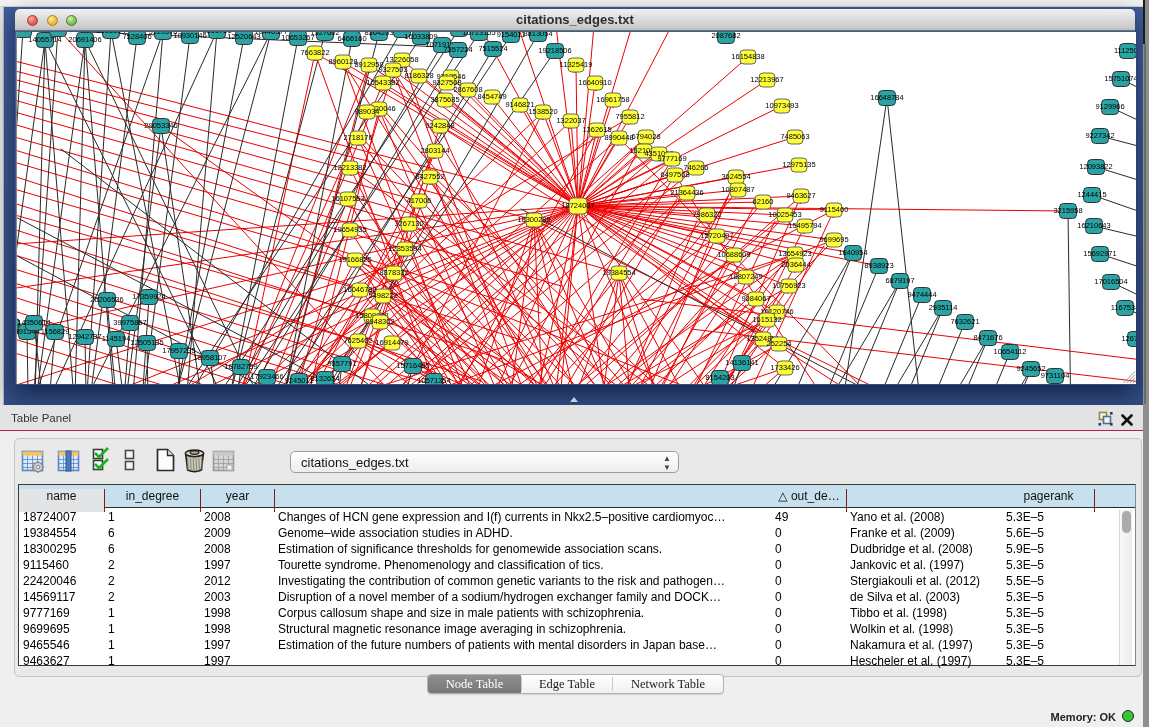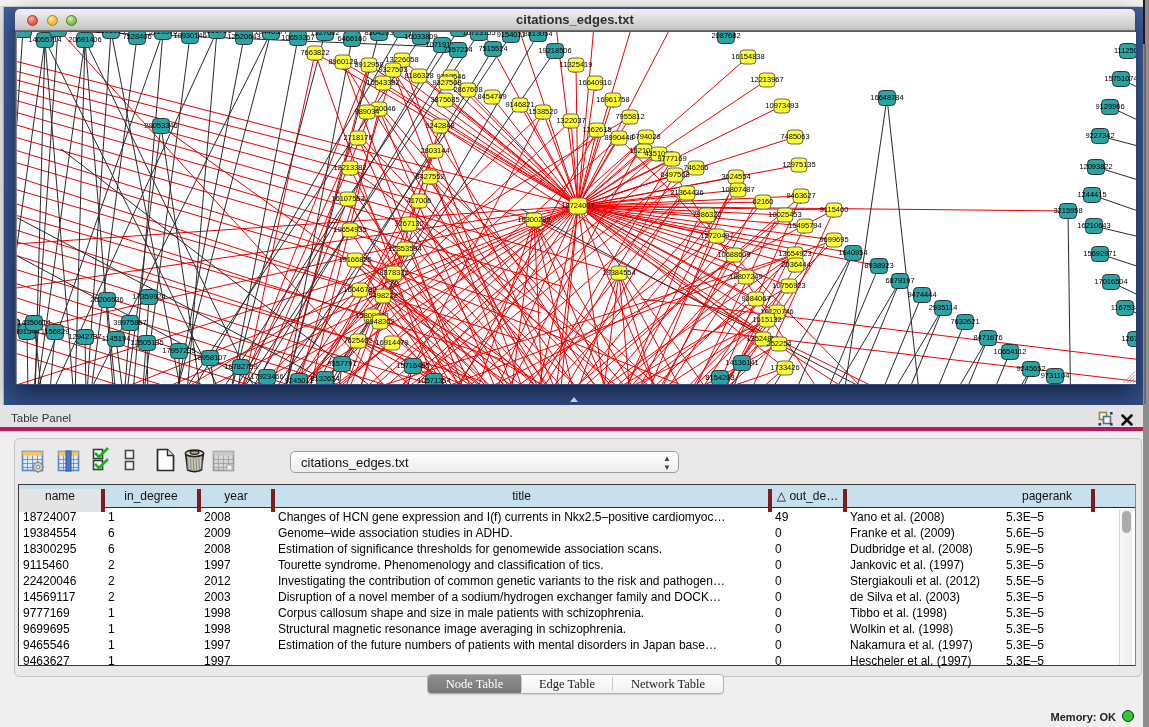--- a/index.html
+++ b/index.html
@@ -17,38 +17,38 @@
   background:linear-gradient(#f1f1f1, #cbcbcb 85%, #bfbfbf); border-bottom:1px solid #6f6f6f; }
 #title { position:absolute; left:0; right:0; top:3px; text-align:center; font-size:13px; font-weight:bold; color:#2e2e2e; }
 .tl { position:absolute; top:5.5px; width:11px; height:11px; border-radius:50%; }
 .tl.r { left:12px; background:radial-gradient(circle at 35% 30%, #ffb3ad, #ec6b60 45%, #d33a30); border:0.5px solid #a33; }
 .tl.y { left:32px; background:radial-gradient(circle at 35% 30%, #ffe9b0, #f5bf4f 45%, #dd9a28); border:0.5px solid #a80; }
 .tl.g { left:51px; background:radial-gradient(circle at 35% 30%, #d2f5c3, #8ecc62 45%, #5ba83a); border:0.5px solid #572;}
 #graph { position:absolute; left:1px; top:23px; width:1119px; height:352px; background:#fff; border-left:1px solid #888; border-right:1px solid #888;}
 #caret { position:absolute; left:570px; top:397px; width:0; height:0; border-left:4px solid transparent; border-right:4px solid transparent; border-bottom:5px solid #c8cdd6; }
 
 #panel { position:absolute; left:0; top:405px; width:1143px; height:322px; background:#efefef; }
-#phead { position:absolute; left:0; top:0; width:100%; height:26px; background:#e3e3e3; border-bottom:4px solid #be185d; }
+#phead { position:absolute; left:0; top:0; width:100%; height:26px; background:#e3e3e3; border-bottom:1px solid #be185d; }
 #phead .lbl { position:absolute; left:11px; top:7px; font-size:11.5px; color:#333; }
 #pfloat { position:absolute; right:29px; top:5px; }
 #pclose { position:absolute; right:10px; top:7px; }
 
 #container { position:absolute; left:14px; top:33px; width:1128px; height:239px; background:#e9e9e9;
   border:1px solid #c4c4c4; border-radius:5px; }
 .tbi { position:absolute; }
 .fx { font-size:16px; color:#222; font-weight:bold; font-family:"Liberation Serif", serif;margin-top:44px; }
 .fx .fxs { font-size:11px; font-weight:bold; }
 #combo { position:absolute; left:275px; top:12px; width:389px; height:22px; background:linear-gradient(#ffffff,#ededed);
   border:1px solid #9d9d9d; border-radius:5px; }
 #combo .ct { position:absolute; left:10px; top:3px; font-size:13px; color:#111; }
 #combo .arr { position:absolute; right:7px; top:2px; font-size:8px; color:#444; line-height:9px; text-align:center;}
 
 #table { position:absolute; left:3px; top:45px; width:1118px; height:182px; background:#fff; border:1px solid #3a3a3a; border-right:1px solid #888;}
 #thead { position:absolute; left:0; top:0; width:100%; height:23px; background:#c6e0ee; border-bottom:1.5px solid #2a2a2a; font-size:12px; color:#111;}
-#thead span { position:absolute; top:4px; text-align:center; border-right:4px solid #7f1d1d; height:23px; }
+#thead span { position:absolute; top:4px; text-align:center; border-right:1px solid #7f1d1d; height:23px; }
 #tbody { position:absolute; left:0; top:25px; width:100%; }
 .tr { position:relative; height:16px; font-size:12px; color:#000; white-space:nowrap; }
 .tr span { position:absolute; top:0; overflow:hidden; }
 .c0 { left:4px;   width:80px; }
 .c1 { left:89px;  width:94px; }
 .c2 { left:185px; width:72px; }
 .c3 { left:259px; width:490px; }
 .c4 { left:756px; width:73px; }
 .c5 { left:831px; width:154px; }
 .c6 { left:987px; width:90px; }
@@ -832,21 +832,20 @@
       <span class="tbi fx" style="left:233px;top:11px"><i>f</i><span class="fxs">(x)</span></span>
     <div id="combo">
         <span class="ct">citations_edges.txt</span>
         <span class="arr">▲<br>▼</span>
       </div>
     <div id="table">
       <div id="thead">
         <span id="h0">name</span>
           <span id="h1">in_degree</span>
           <span id="h2">year</span>
-        <span id="h3">title</span>
           <span id="h4">△ out_de…</span>
         <span id="h6">pagerank</span>
       </div>
       <div id="tbody">
           <div class="tr">
             <span class="c0">18724007</span>
             <span class="c1">1</span>
             <span class="c2">2008</span>
             <span class="c3">Changes of HCN gene expression and I(f) currents in Nkx2.5–positive cardiomyoc…</span>
             <span class="c4">49</span>

